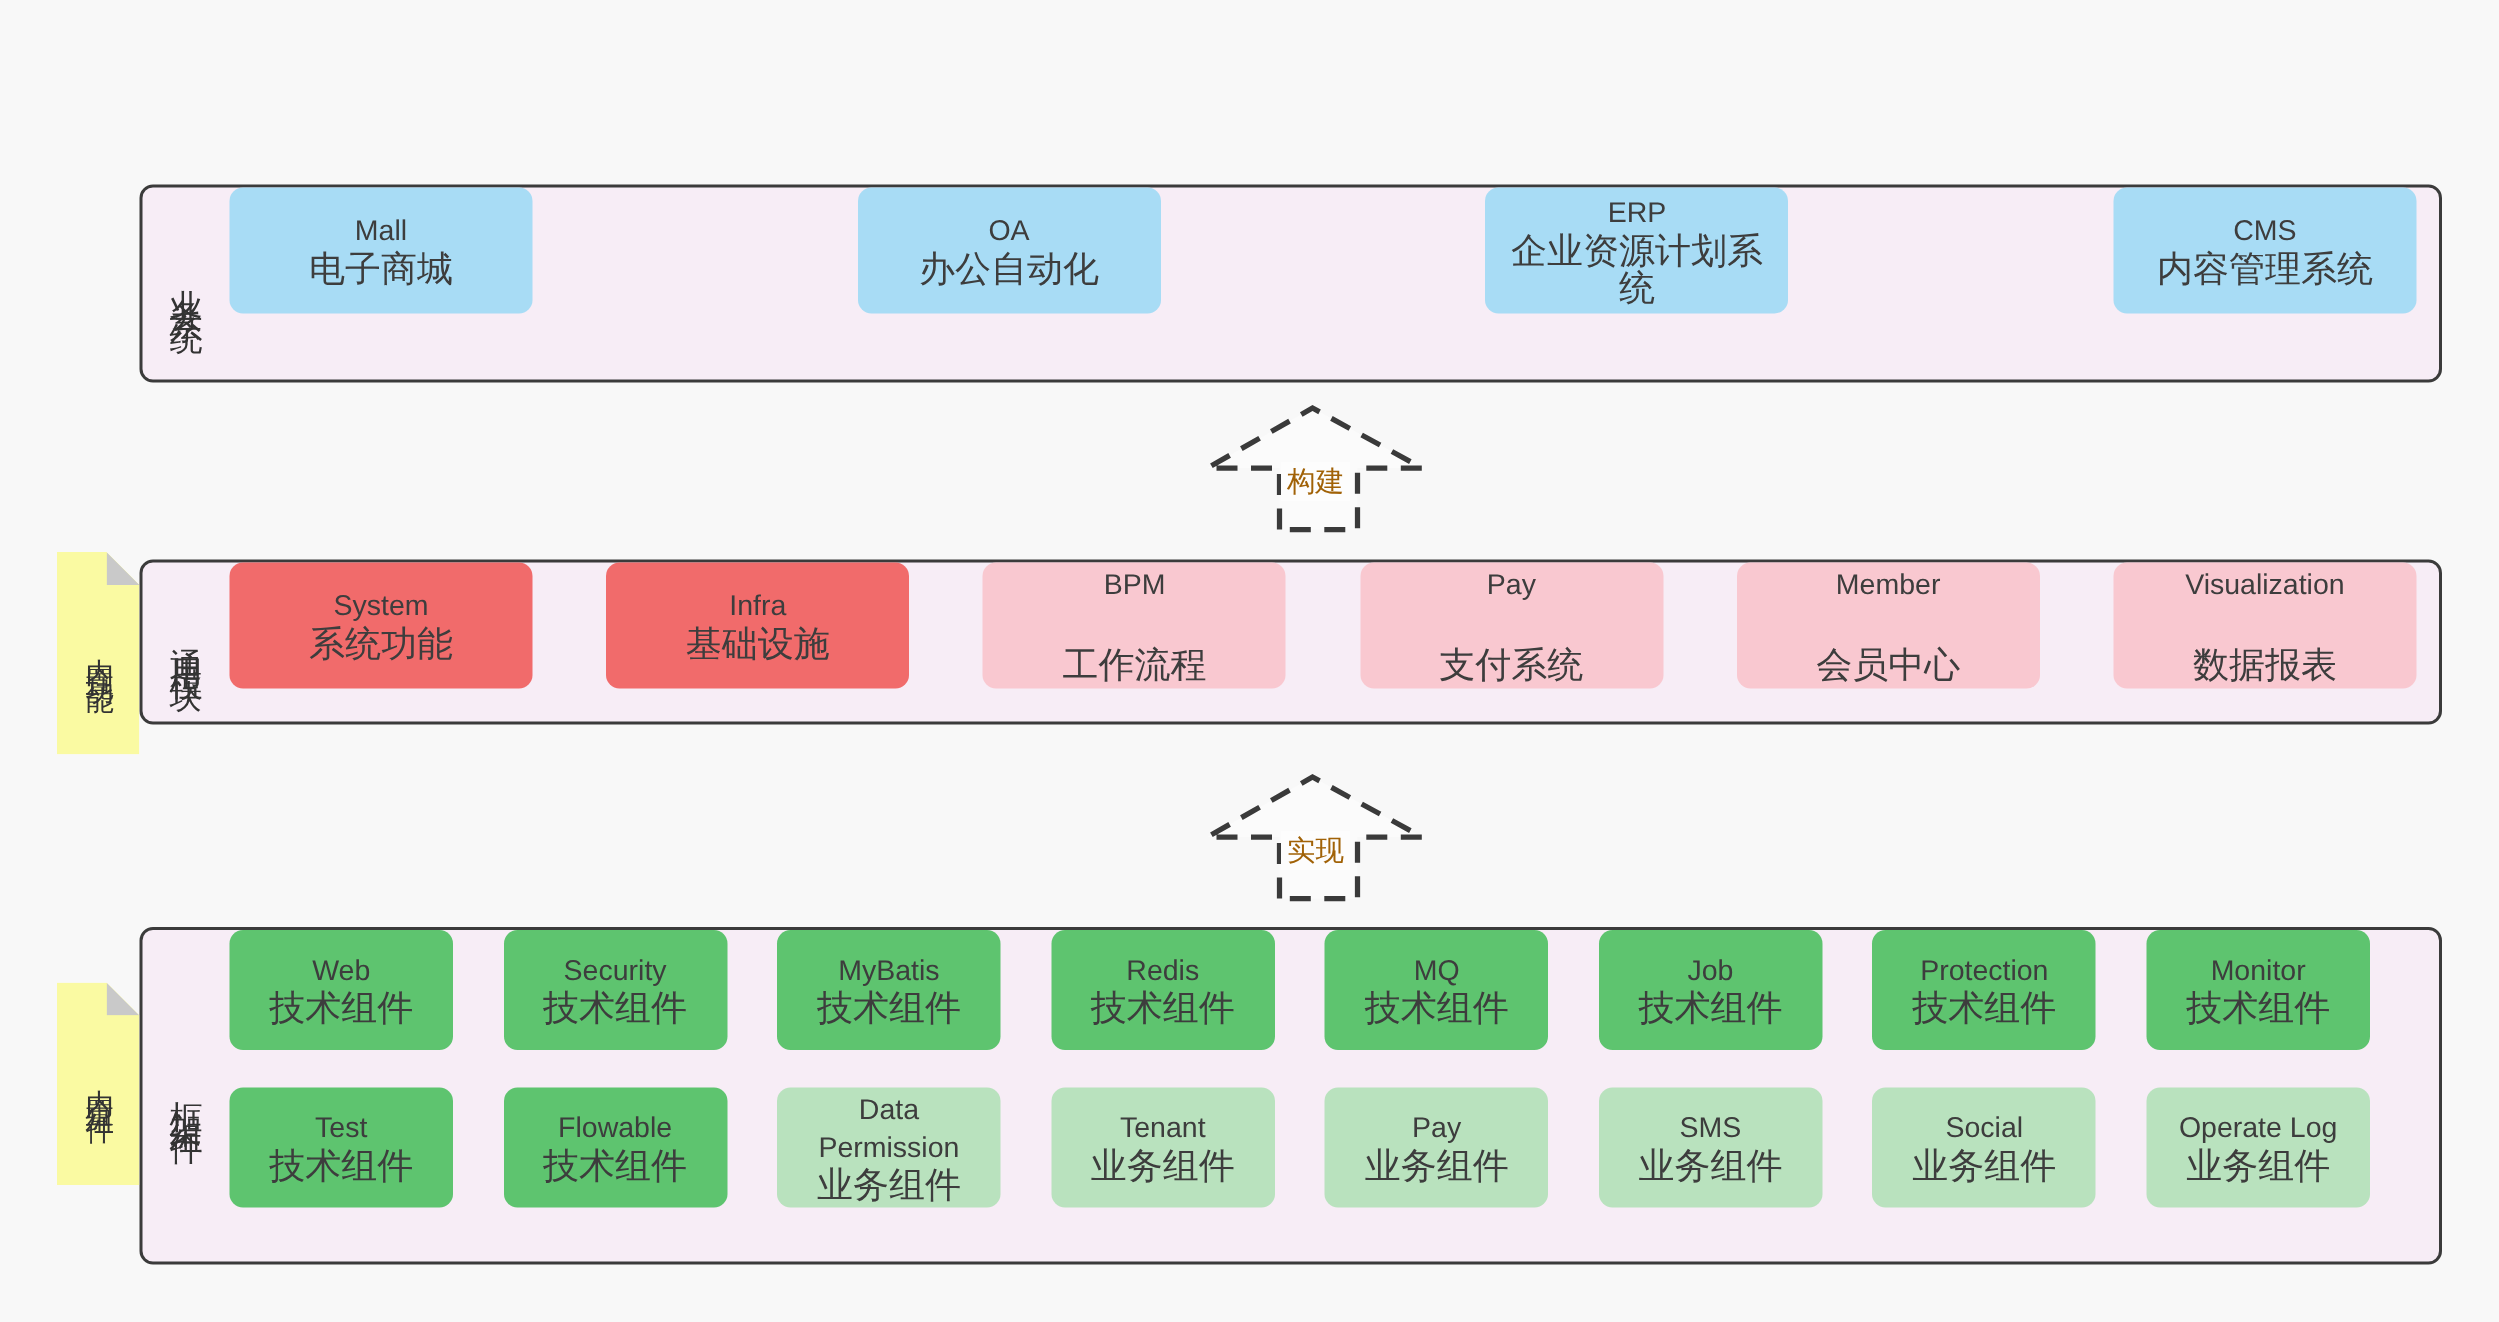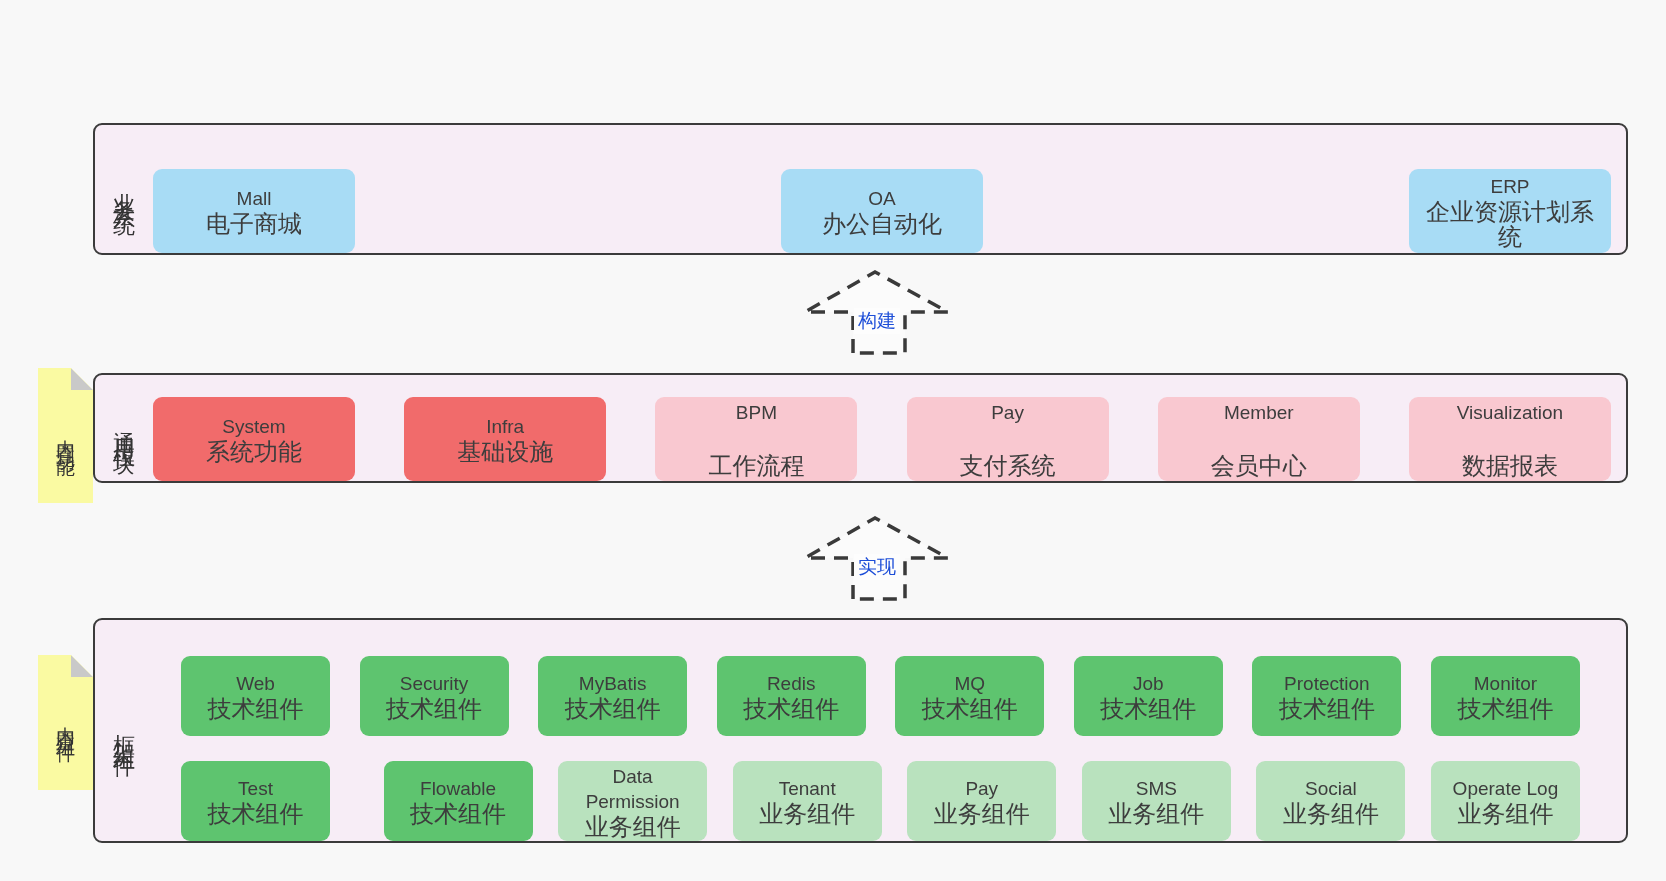--- a/index.html
+++ b/index.html
@@ -19,21 +19,21 @@
   
   .section {
     position: absolute;
     left: 93px;
     width: 1535px;
     background: var(--section_bg);
     border: 2px solid var(--line);
     border-radius: 9px;
     box-sizing: border-box;
     display: flex;
-    align-items: flex-end;
+    align-items: flex-start;
     z-index: 1;
   }
   #section-business  { top: 123px; height: 132px; }
   #section-modules   { top: 373px; height: 110px; }
   #section-framework { top: 618px; height: 225px; }
 
   .v-label {
     flex: 0 0 58px;
     display: flex;
     justify-content: center;
@@ -80,21 +80,21 @@
     box-sizing: border-box;
     padding: 0 8px;
   }
   .row .box { width: 149px; height: 80px; }
   .box-title { font-size: 19px; line-height: 25px; }
   .box-sub   { font-size: 24px; line-height: 25px; }
 
   .blue   { background: var(--blue); }
   .red    { background: var(--red); }
   .pink   { background: var(--pink); gap: 28px; }
-  .green  { background: var(--green); margin-left: 28px; }
+  .green  { background: var(--green); }
   .lgreen { background: var(--light_green); }
 
   
   .note {
     position: absolute;
     left: 38px;
     width: 55px;
     background: var(--yellow);
     clip-path: polygon(0 0, calc(100% - 22px) 0, 100% 22px, 100% 100%, 0 100%);
     display: flex;
@@ -133,21 +133,21 @@
   #arrow-implement { top: 512px; }
   .arrow svg { display: block; }
   .arrow-label {
     position: absolute;
     left: 50%;
     top: 42px;
     transform: translateX(-50%);
     background: #fdfdfd;
     padding: 0 4px;
     font-size: 19px;
-    color: #1d4ed8;
+    color: #a16207;
     white-space: nowrap;
   }
 </style>
 </head>
 <body>
 
 <div class="canvas">
 
   <div class="section" id="section-business">
     <div class="v-label">
@@ -158,20 +158,24 @@
         <div class="box-title">Mall</div>
         <div class="box-sub">电子商城</div>
       </div>
       <div class="box blue">
         <div class="box-title">OA</div>
         <div class="box-sub">办公自动化</div>
       </div>
       <div class="box blue">
         <div class="box-title">ERP</div>
         <div class="box-sub">企业资源计划系统</div>
+      </div>
+      <div class="box blue">
+        <div class="box-title">CMS</div>
+        <div class="box-sub">内容管理系统</div>
       </div>
     </div>
   </div>
 
   <div class="arrow" id="arrow-build">
     <svg width="160" height="92" viewBox="0 0 160 92">
       <path d="M56 87 L56 46 L8 46 L78 6 L151 46 L108 46 L108 87 Z" fill="#fbfbfb" stroke="#3a3a3a" stroke-width="3.5" stroke-dasharray="14 9" stroke-linejoin="miter"></path>
     </svg>
     <div class="arrow-label">构建</div>
   </div>

